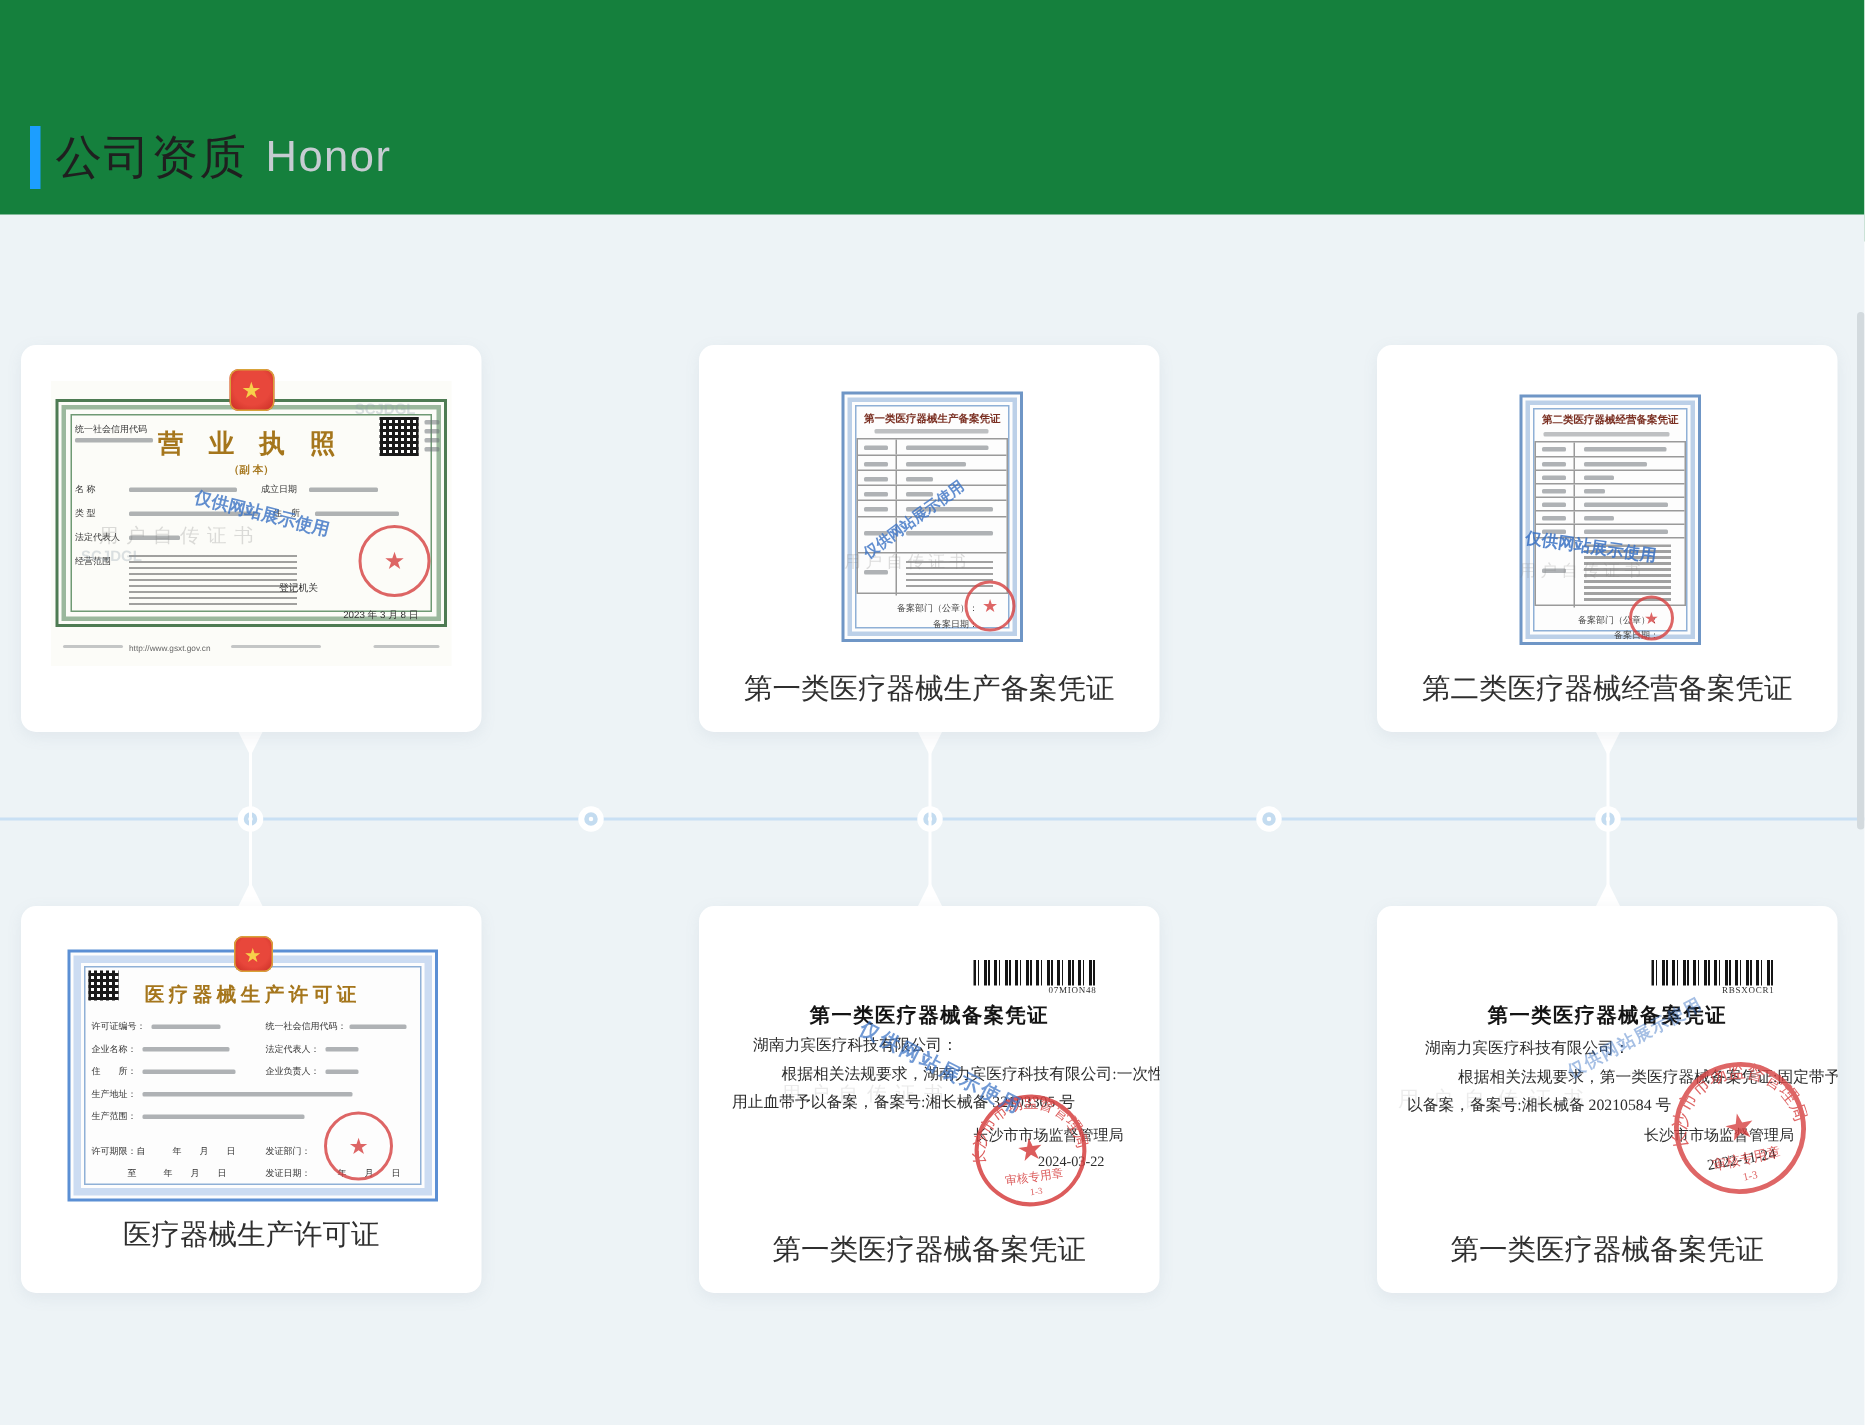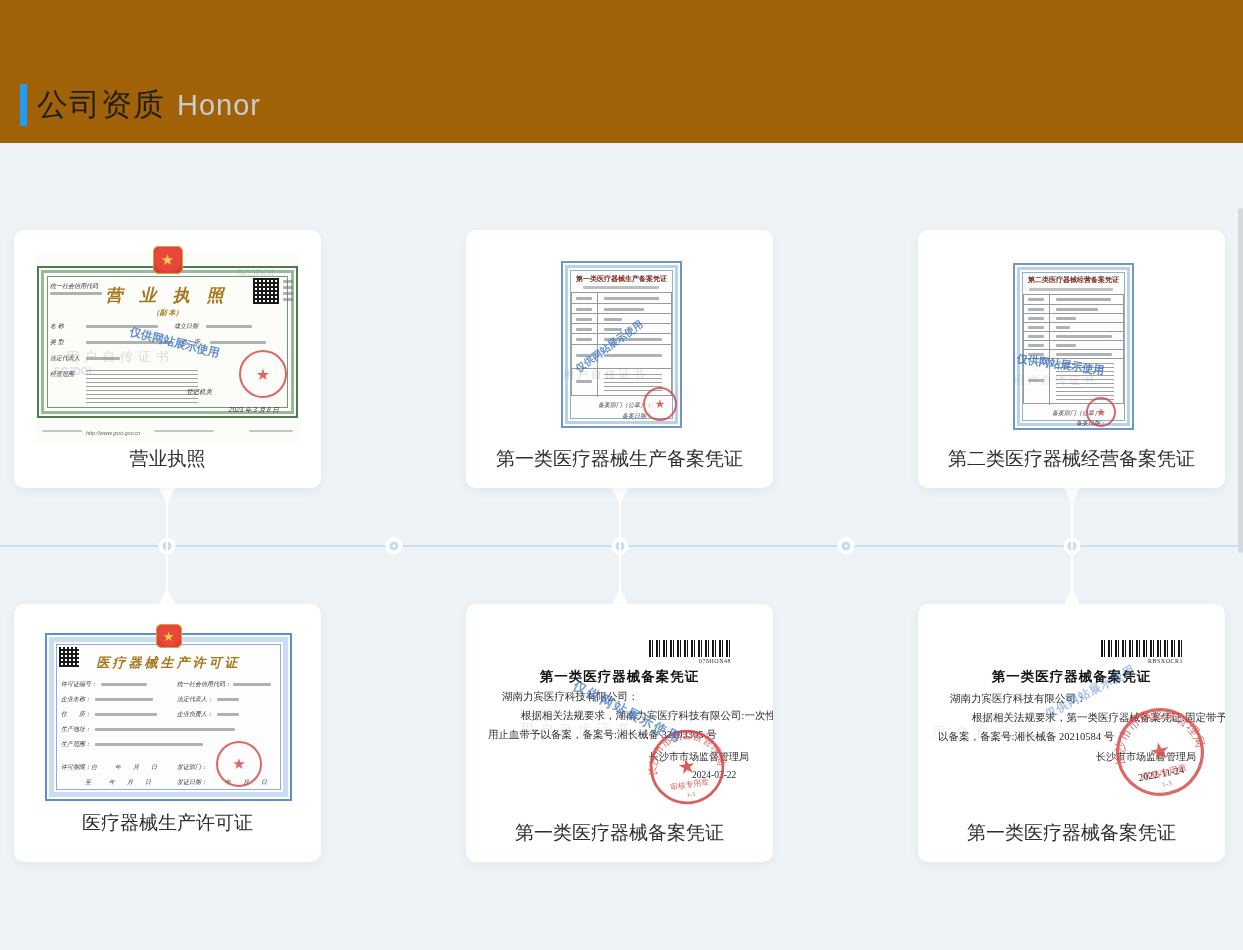--- a/index.html
+++ b/index.html
@@ -1,21 +1,21 @@
 <!DOCTYPE html>
 <html><head>
 <meta charset="utf-8">
 <style>
   * { margin:0; padding:0; box-sizing:border-box; }
   html,body { width:1243px; height:950px; background:#ffffff; overflow:hidden;
               font-family:"Liberation Sans", sans-serif; }
   .page { position:relative; width:1243px; height:950px; }
 
   
-  .hdr { position:absolute; left:0; top:0; width:100%; height:161px; background:#a16207;padding-left:41px; }
+  .hdr { position:absolute; left:0; top:0; width:100%; height:161px; background:#15803d;padding-left:41px; }
   .accent-bar { position:absolute; left:20px; top:84px; width:7px; height:42px; background:#1c9eff; }
   .hdr-row { position:absolute; left:37px; top:82px; height:46px; display:flex; align-items:center; }
   .title-cn { font-size:31px; font-weight:500; color:#1f1f1f; letter-spacing:1px; }
   .title-en { font-size:29px; font-weight:400; color:#c6ccd2; margin-left:12px; letter-spacing:1px; }
 
   
   .honor { position:absolute; left:0; top:143px; width:1243px; height:807px; background:#edf3f6; }
 
   .timeline-line { position:absolute; left:0; top:402px; width:1243px; height:2px; background:#c9e0f4; }
   .dot { position:absolute; top:403px; width:9px; height:9px; border-radius:50%;
@@ -51,21 +51,21 @@
 
   
   .photo1 { position:absolute; left:20px; top:24px; width:267px; height:190px; background:#fcfcf8; }
   .g-frame { position:absolute; left:3px; right:3px; top:12px; bottom:26px; border:2px solid #4e7b53; }
   .g-frame::before { content:""; position:absolute; inset:2px; border:3px solid #9bb89d; }
   .g-frame::after  { content:""; position:absolute; inset:8px; border:1px solid #6f9a74; }
   .emblem { position:absolute; left:50%; transform:translateX(-50%); border-radius:6px;
             background:radial-gradient(circle at 50% 42%, #e8473b 0 55%, #c52b22 100%);
             display:flex; align-items:center; justify-content:center; color:#f7d04a; z-index:3;
             box-shadow:0 0 0 1px #d8a33a inset; }
-  .tinytxt { position:absolute; color:#333; white-space:nowrap;font-style:italic; }
+  .tinytxt { position:absolute; color:#333; white-space:nowrap; }
   .goldtxt { color:#a5761c; font-weight:bold; }
   .qr { position:absolute; background:
         repeating-linear-gradient(0deg,#1a1a1a 0 2px,transparent 2px 4px),
         repeating-linear-gradient(90deg,#1a1a1a 0 2px,#fff 2px 4px); }
 
   
   .photo23 { position:absolute; background:#fdfdfd; }
   .b-frame { position:absolute; inset:0; border:2px solid #6f96c6; }
   .b-frame::before { content:""; position:absolute; inset:2px; border:3px solid #bcd0e8; }
   .b-frame::after  { content:""; position:absolute; inset:7px; border:1px solid #8fb0d6; }
@@ -162,21 +162,20 @@
         <div class="bar" style="left:8px; bottom:12px; width:40px; opacity:.4"></div>
         <div class="tinytxt" style="left:52px; bottom:8px; font-size:5.5px; color:#666">http://www.gsxt.gov.cn</div>
         <div class="bar" style="left:120px; bottom:12px; width:60px; opacity:.4"></div>
         <div class="bar" style="right:8px; bottom:12px; width:44px; opacity:.4"></div>
 
         <div class="wm-faint" style="right:24px; top:14px; font-size:10px">SCJDGL</div>
         <div class="wm-faint" style="left:20px; top:112px; font-size:10px">SCJDGL</div>
         <div class="wm-gray" style="left:32px; top:94px; font-size:13px; letter-spacing:5px; opacity:.25">用户自传证书</div>
         <div class="wm-blue" style="left:96px; top:70px; font-size:11.5px; opacity:.8; transform:rotate(14deg)">仅供网站展示使用</div>
       </div>
-      <div class="card-label">营业执照</div>
     </div>
 
     <div class="card" style="left:466px; top:87px">
       <div class="photo23" style="left:95px; top:31px; width:121px; height:167px">
         <div class="b-frame"></div>
         <div class="doc-title" style="top:13px; font-size:7px">第一类医疗器械生产备案凭证</div>
         <div class="bar" style="left:22px; top:25px; width:76px; opacity:.45"></div>
         <div class="tbl" style="left:10px; right:10px; top:31px; height:104px">
           <div class="tbl-row" style="height:10px">
               <div class="tbl-lbl">

